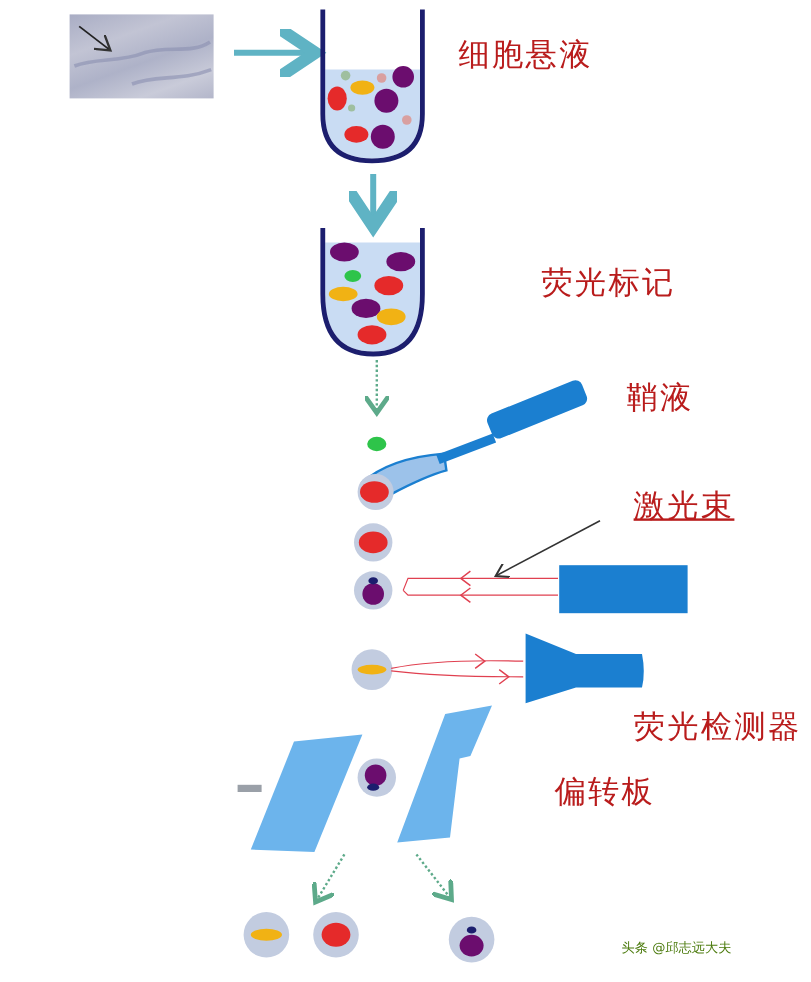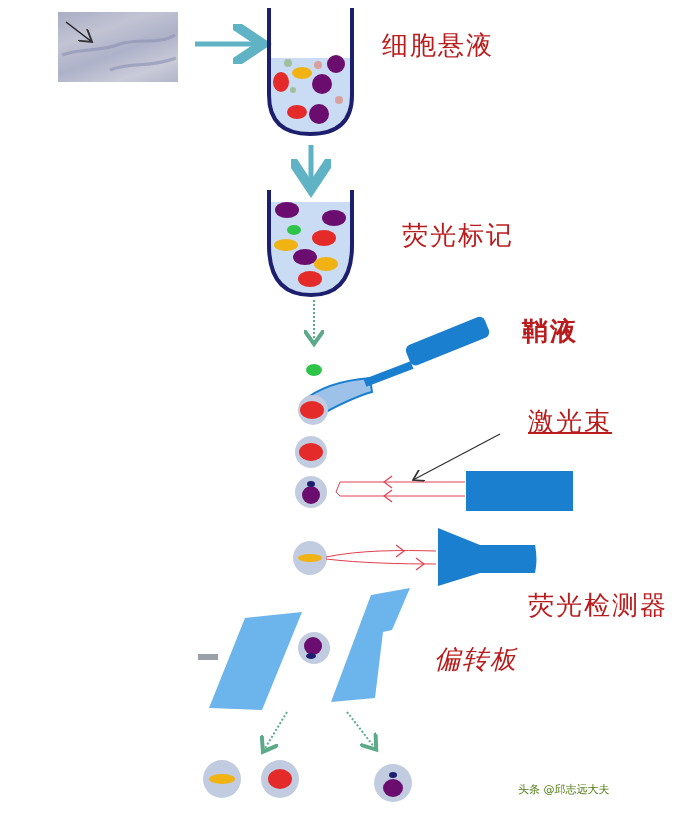--- a/index.html
+++ b/index.html
@@ -137,18 +137,18 @@
     <ellipse cx="280" cy="779" rx="12" ry="10" fill="#e52a2a"></ellipse>
   </g>
   <g>
     <circle cx="393" cy="783" r="19" fill="#c2cce0"></circle>
     <ellipse cx="393" cy="788" rx="10" ry="9" fill="#6b0d6e"></ellipse>
     <ellipse cx="393" cy="775" rx="4" ry="3" fill="#1c1e6e"></ellipse>
   </g>
 </svg>
 
 <div class="lbl" style="left:382px; top:28px;">细胞悬液</div>
-<div class="lbl" style="left:402px; top:218px;">荧光标记</div>
-<div class="lbl" style="left:522px; top:314px;font-weight:bold;">鞘液</div>
+<div class="lbl" style="left:451px; top:218px;">荧光标记</div>
+<div class="lbl" style="left:522px; top:314px;">鞘液</div>
 <div class="lbl" style="left:528px; top:404px;text-decoration:underline;">激光束</div>
 <div class="lbl" style="left:528px; top:588px;">荧光检测器</div>
-<div class="lbl" style="left:434px; top:642px;font-style:italic;">偏转板</div>
+<div class="lbl" style="left:462px; top:642px;">偏转板</div>
 <div class="wm">头条 @邱志远大夫</div>
 
 </body></html>

